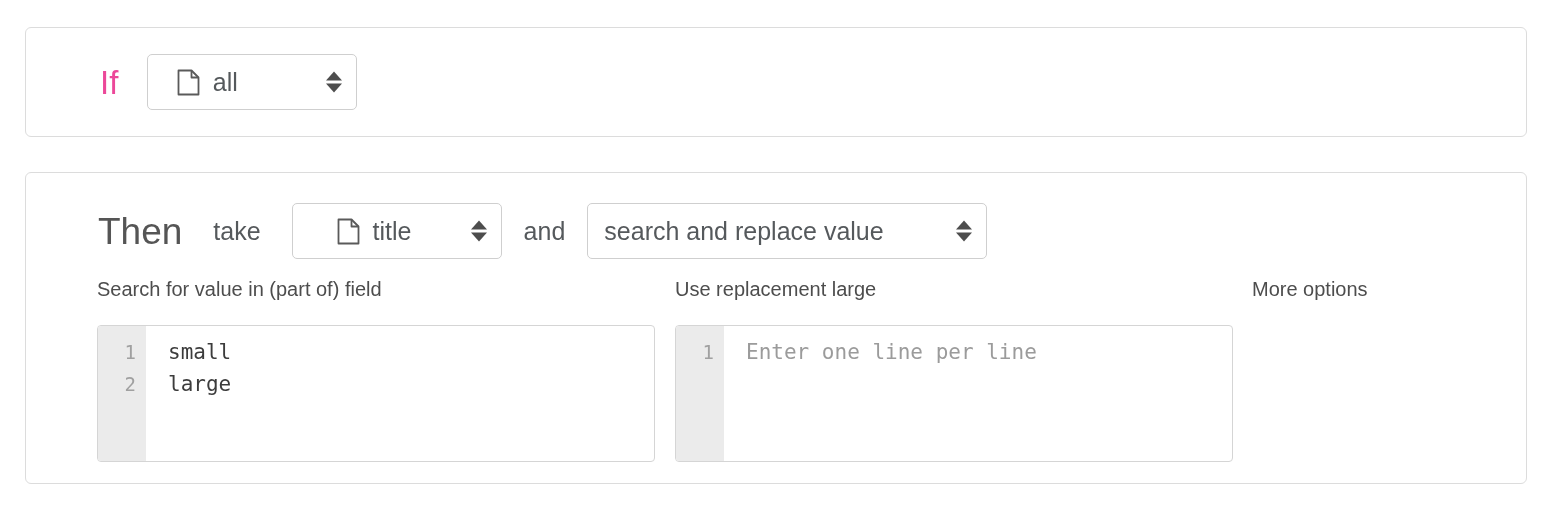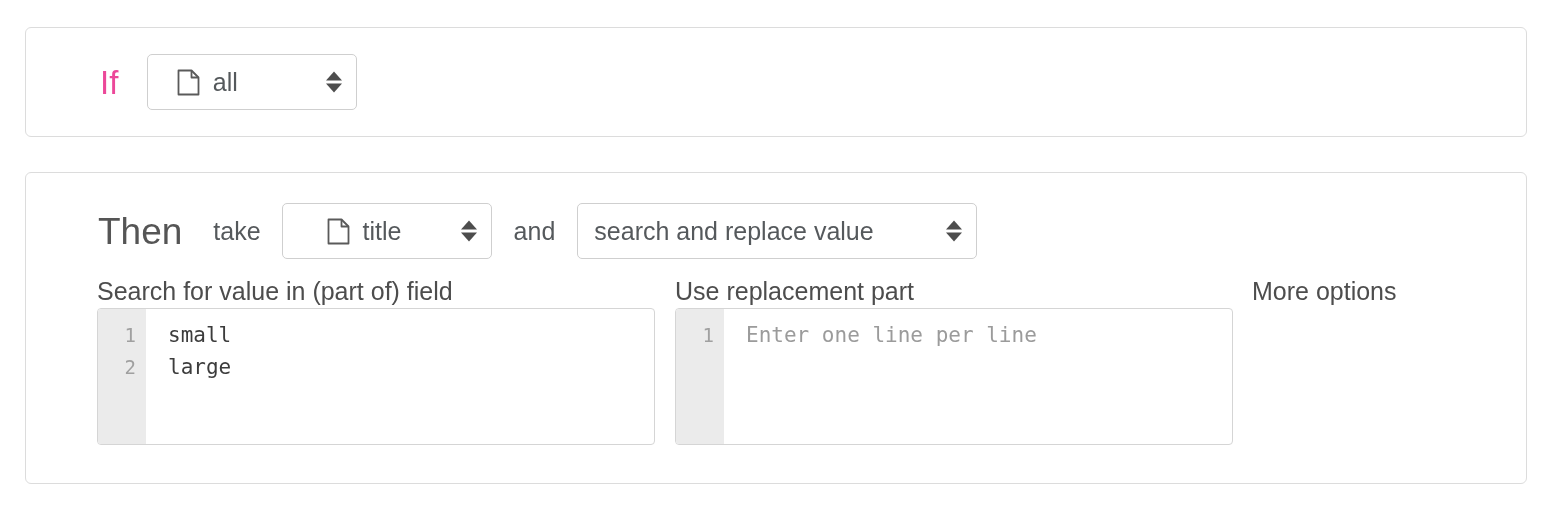--- a/index.html
+++ b/index.html
@@ -108,39 +108,39 @@
     font-size: 37px;
     color: #555555;
     line-height: 1;
     margin-right: 31px;
   }
   .conj {
     font-size: 25px;
     color: #55595c;
     line-height: 1;
   }
-  .conj--take { margin-right: 21px; }
+  .conj--take { margin-right: 31px; }
   .conj--and  { margin: 0 22px; }
 
   
   .fields {
     display: flex;
     align-items: flex-start;
     padding: 20px 0 0 71px;
   }
   .field-col { display: flex; flex-direction: column; }
   .field-col--search  { width: 558px; margin-right: 20px; }
   .field-col--replace { width: 558px; margin-right: 19px; }
   .field-col--more    { width: 260px; }
 
   .field-label {
-    font-size: 25px;
+    font-size: 20px;
     color: #4d4d4d;
     line-height: 1;
-    margin-bottom: 4px;
+    margin-bottom: 26px;
     white-space: nowrap;
   }
 
   
   .editor {
     position: relative;
     box-sizing: border-box;
     height: 137px;
     border: 1px solid #d5d5d5;
     border-radius: 4px;
@@ -275,21 +275,21 @@
             <span class="lineno">2</span>
           </div>
           <div class="code">
             <span class="codeline">small</span>
             <span class="codeline">large</span>
           </div>
         </div>
       </div>
 
       <div class="field-col field-col--replace">
-        <span class="field-label">Use replacement part</span>
+        <span class="field-label">Use replacement large</span>
         <div class="editor">
           <div class="gutter">
             <span class="lineno">1</span>
           </div>
           <div class="code">
             <span class="codeline placeholder">Enter one line per line</span>
           </div>
         </div>
       </div>
 

